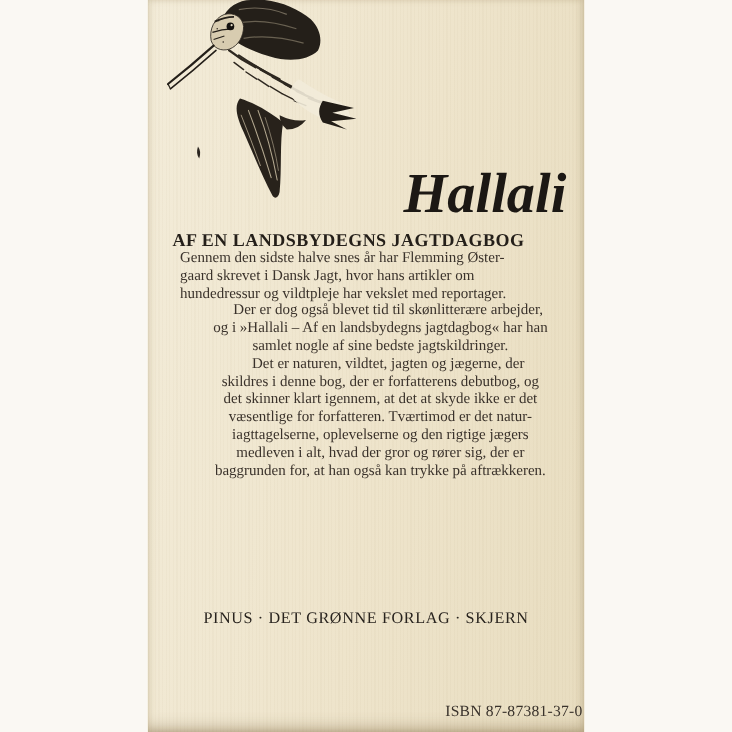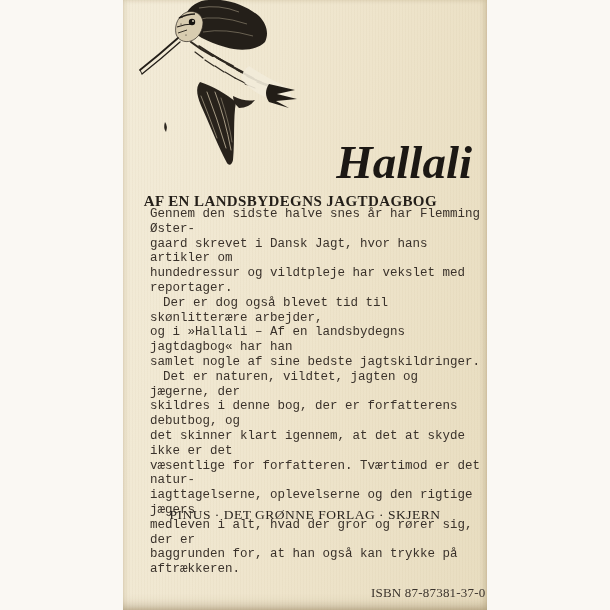--- a/index.html
+++ b/index.html
@@ -66,28 +66,28 @@
     margin-left: 28px;
   }
   .body-text {
     position: absolute;
     left: 27px;
     top: 207px;
     width: 334px;
     font-size: 12.5px;
     line-height: 14.8px;
     color: #3a322b;
-    font-family: Liberation Mono, monospace;
   }
   .body-text p {
     margin: 0;
     white-space: pre-line;
   }
   .body-text p.indent {
     text-indent: 13px;
+    text-align: center;
   }
   .publisher {
     position: absolute;
     top: 507px;
     left: 0;
     width: 100%;
     text-align: center;
     font-size: 13.5px;
     letter-spacing: 0.5px;
     color: #28231e;

